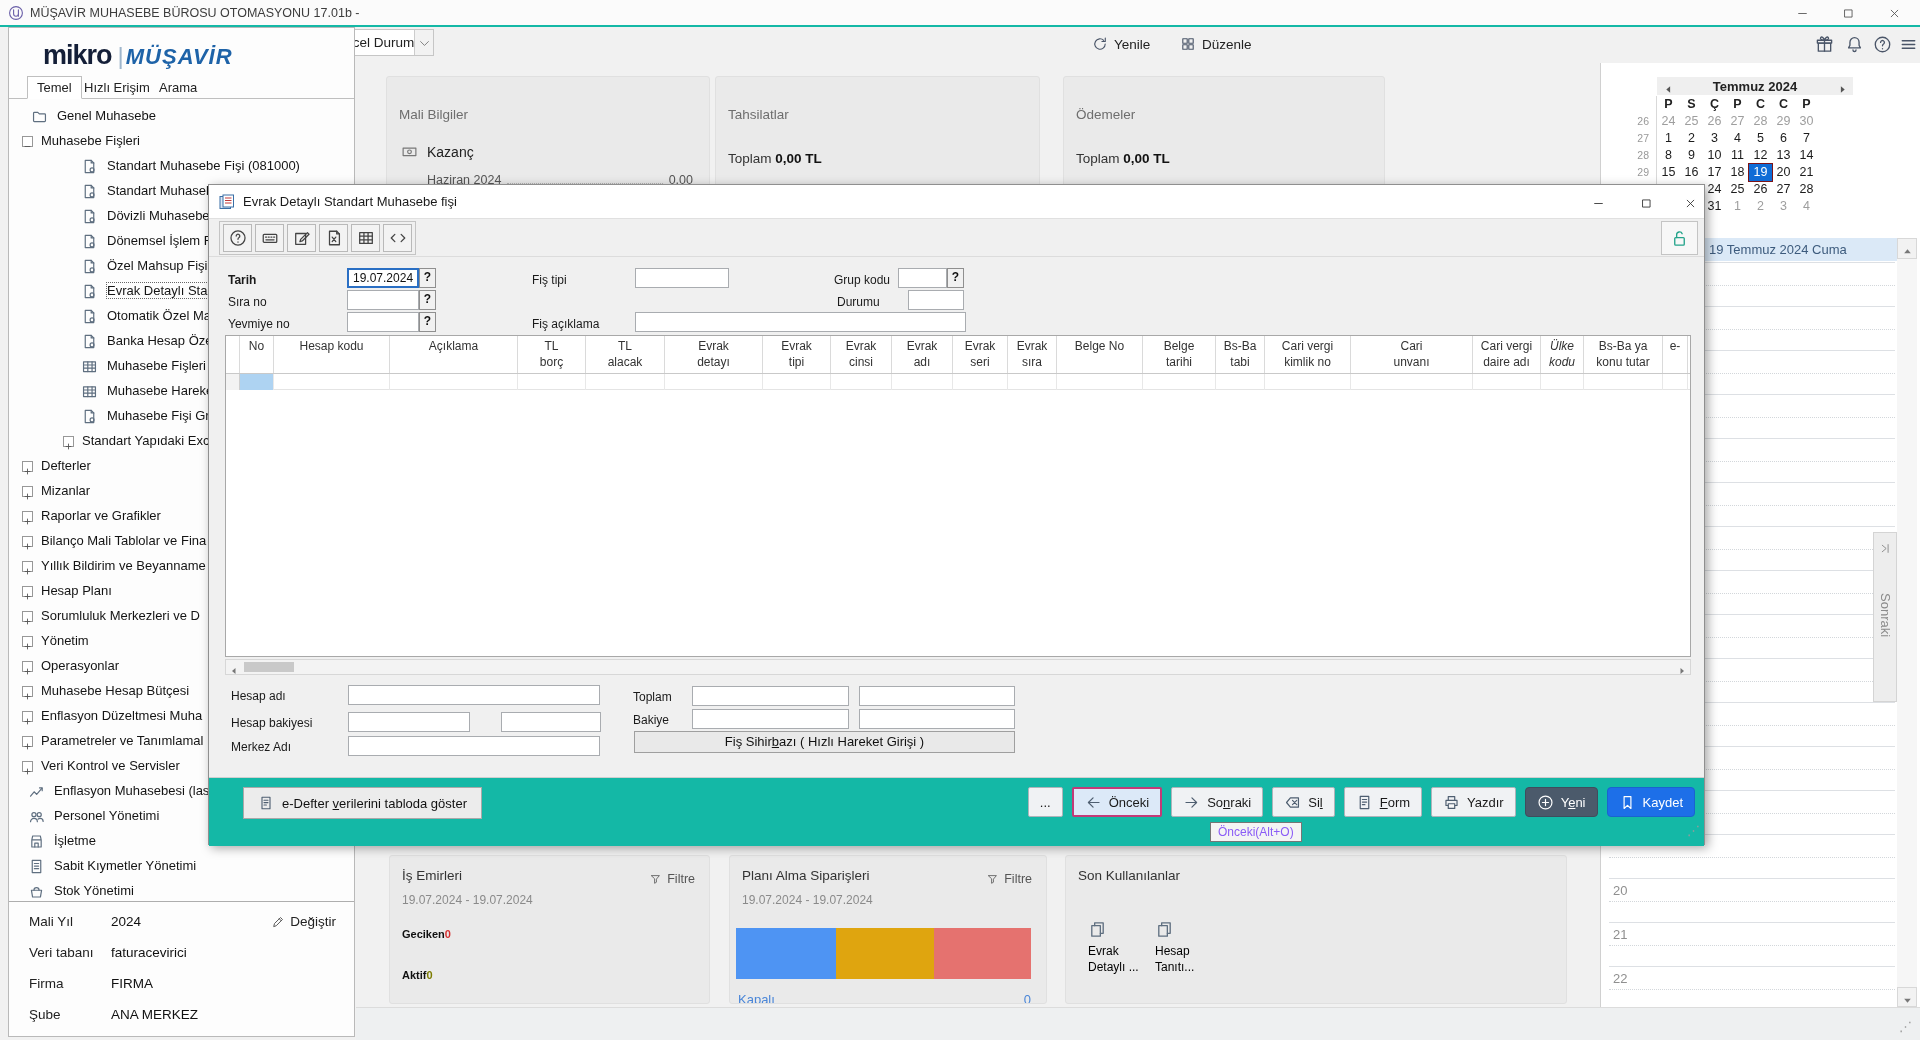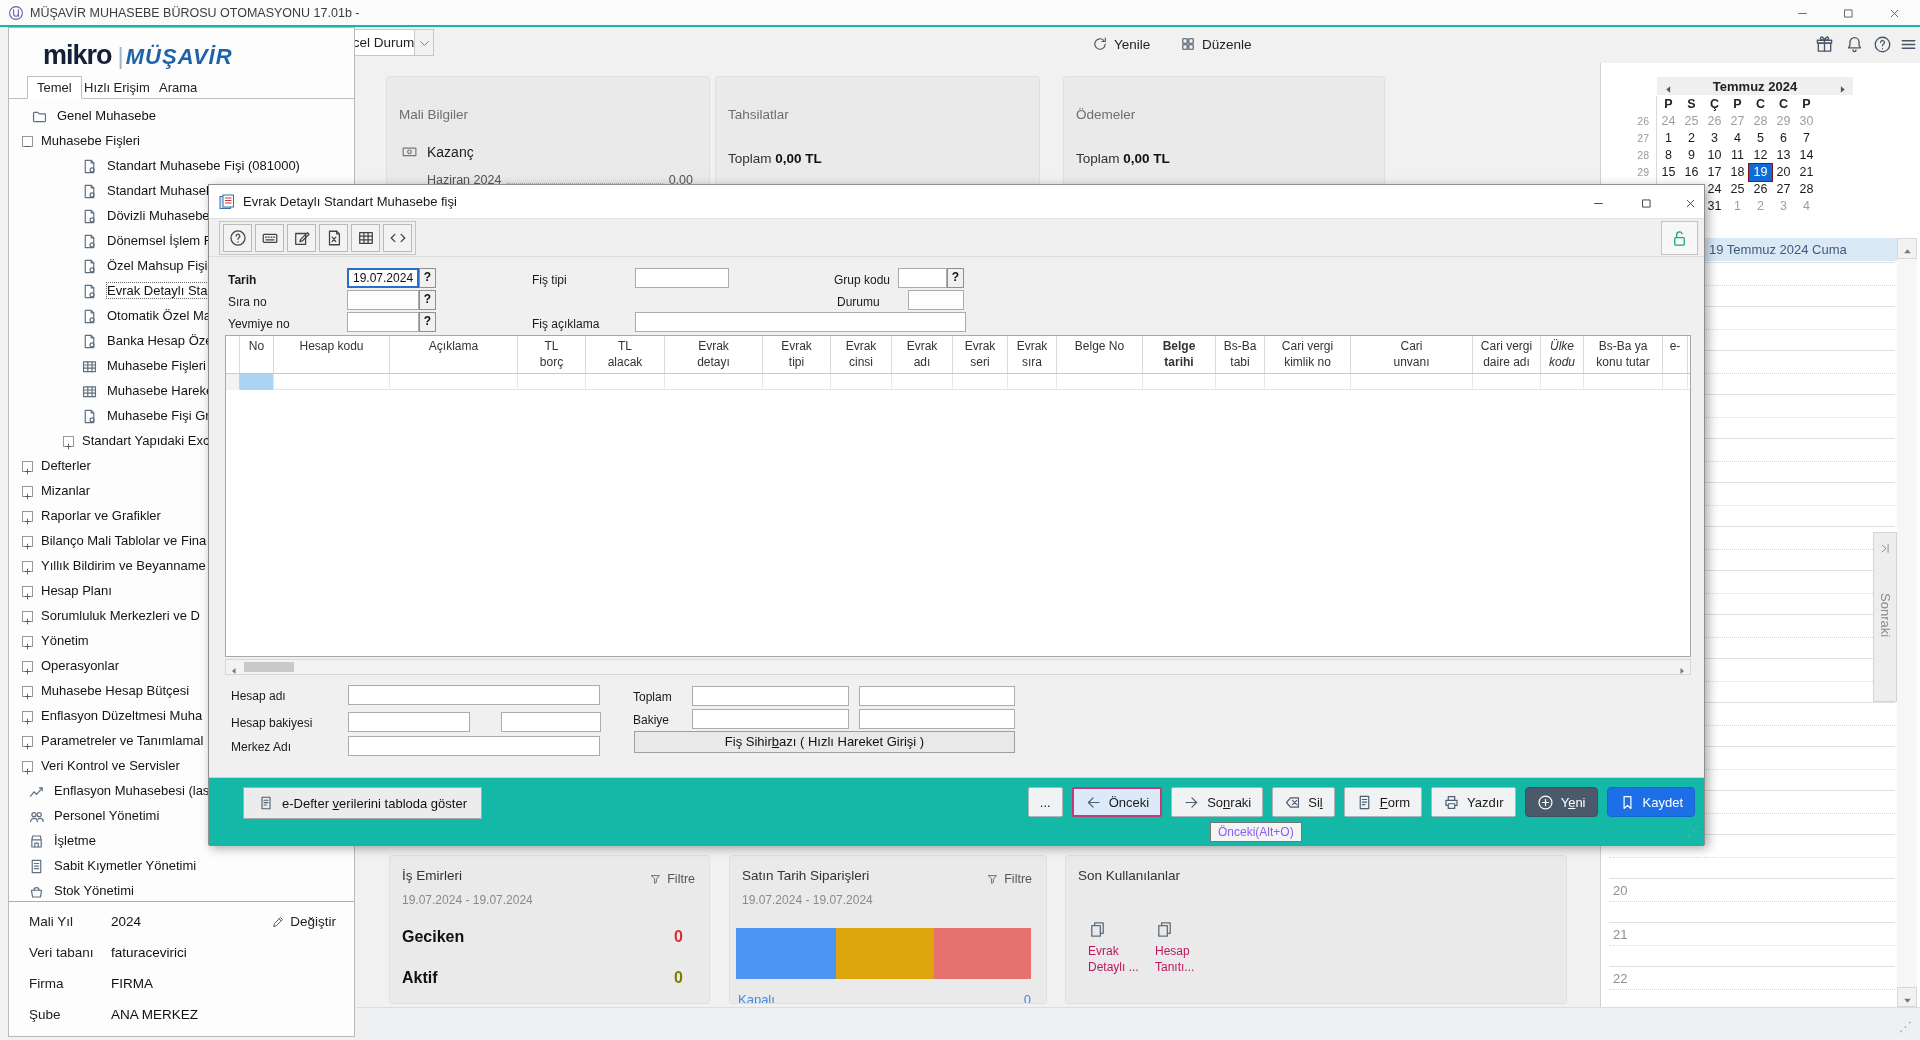--- a/index.html
+++ b/index.html
@@ -69,28 +69,28 @@
                font-size:12.5px; color:#555; }
   .filterbtn .ic { width:13px; height:13px; color:#666; }
   .kazanc { position:absolute; left:14px; top:66px; display:flex; gap:9px; align-items:center;
             font-size:14px; color:#222; }
   .kazanc .ic { width:17px; height:17px; color:#777; }
   .subrow { position:absolute; left:40px; right:16px; top:96px; display:flex; align-items:baseline;
             font-size:12.5px; color:#555; }
   .subrow .fill { flex:1; border-bottom:1px dotted #b5b5b5; margin:0 6px; }
   .totalrow { position:absolute; left:12px; top:74px; font-size:13.5px; color:#333; }
   .totalrow b { color:#111; }
-  .statrow { position:absolute; left:12px; right:26px; display:flex; justify-content:space-between;
-             font-size:16px; font-weight:bold; color:#111; }
+  .statrow { position:absolute; left:12px; right:26px; display:flex; 
+             font-size:11px; font-weight:bold; color:#111; }
   .bar { position:absolute; left:6px; right:15px; top:72px; height:51px; display:flex; }
   .legendrow { position:absolute; left:8px; right:15px; top:136px; display:flex;
                justify-content:space-between; font-size:13px; }
   .recent-item { position:absolute; top:64px; width:64px; text-align:left; }
   .recent-item .ic { width:19px; height:19px; color:#5f6f80; display:block; margin-bottom:4px; }
-  .recent-item .lbl { font-size:12px; color:#be185d; line-height:1.35; width:60px; }
+  .recent-item .lbl { font-size:12px; color:#000000; line-height:1.35; width:60px; }
 
   
   .rightpanel { position:absolute; left:1600px; top:63px; width:320px; height:944px; background:#fff;
                 border-left:1px solid #d0d0d0; z-index:1; overflow:hidden; }
   .cal-nav { position:absolute; left:56px; top:14px; width:196px; height:18px; background:#efefef;
              display:flex; align-items:center; }
   .cal-nav .arr { width:22px; height:18px; display:flex; align-items:center; justify-content:center;
                   color:#555; } .cal-nav .arr span{width:11px;height:11px;display:block;}
   .cal-month { flex:1; text-align:center; font-size:13px; font-weight:bold; color:#222; }
   #cal-grid { position:absolute; left:30px; top:33px; }
@@ -304,21 +304,21 @@
     <div class="statrow" style="top:72px;">
       <span>Geciken</span>
       <span style="color:#d62f2f;">0</span>
     </div>
     <div class="statrow" style="top:113px;">
       <span>Aktif</span>
       <span style="color:#7c7c00;">0</span>
     </div>
   </div>
   <div class="card" style="left:729px; top:855px; width:318px; height:149px;">
-    <div class="card2-title">Satın Tarih Siparişleri</div>
+    <div class="card2-title">Planı Alma Siparişleri</div>
     <div class="card2-date">19.07.2024 - 19.07.2024</div>
     <div class="filterbtn">
       <span class="ic"><svg viewBox="0 0 20 20" width="100%" height="100%" fill="none" stroke="currentColor" stroke-width="1.4" stroke-linecap="round" stroke-linejoin="round">
             <path d="M4 4h12l-4.6 5.4v4.8l-2.8 1.6V9.4z"></path>
           </svg></span>
       <span>Filtre</span>
     </div>
     <div class="bar" id="sa-bar">
         <div style="width: 34%; background: rgb(78, 148, 243);"></div>
         <div style="width: 33%; background: rgb(223, 165, 15);"></div>
@@ -878,21 +878,21 @@
 tipi</span>
           <span class="th" style="width: 61px;">Evrak
 cinsi</span>
           <span class="th" style="width: 61px;">Evrak
 adı</span>
           <span class="th" style="width: 55px;">Evrak
 seri</span>
           <span class="th" style="width: 49px;">Evrak
 sıra</span>
           <span class="th" style="width: 86px;">Belge No</span>
-          <span class="th" style="width: 73px; font-weight: bold;">Belge
+          <span class="th" style="width: 73px;">Belge
 tarihi</span>
           <span class="th" style="width: 49px;">Bs-Ba
 tabi</span>
           <span class="th" style="width: 86px;">Cari vergi
 kimlik no</span>
           <span class="th" style="width: 122px;">Cari
 unvanı</span>
           <span class="th" style="width: 68px;">Cari vergi
 daire adı</span>
           <span class="th" style="width: 43px; font-style: italic;">Ülke

